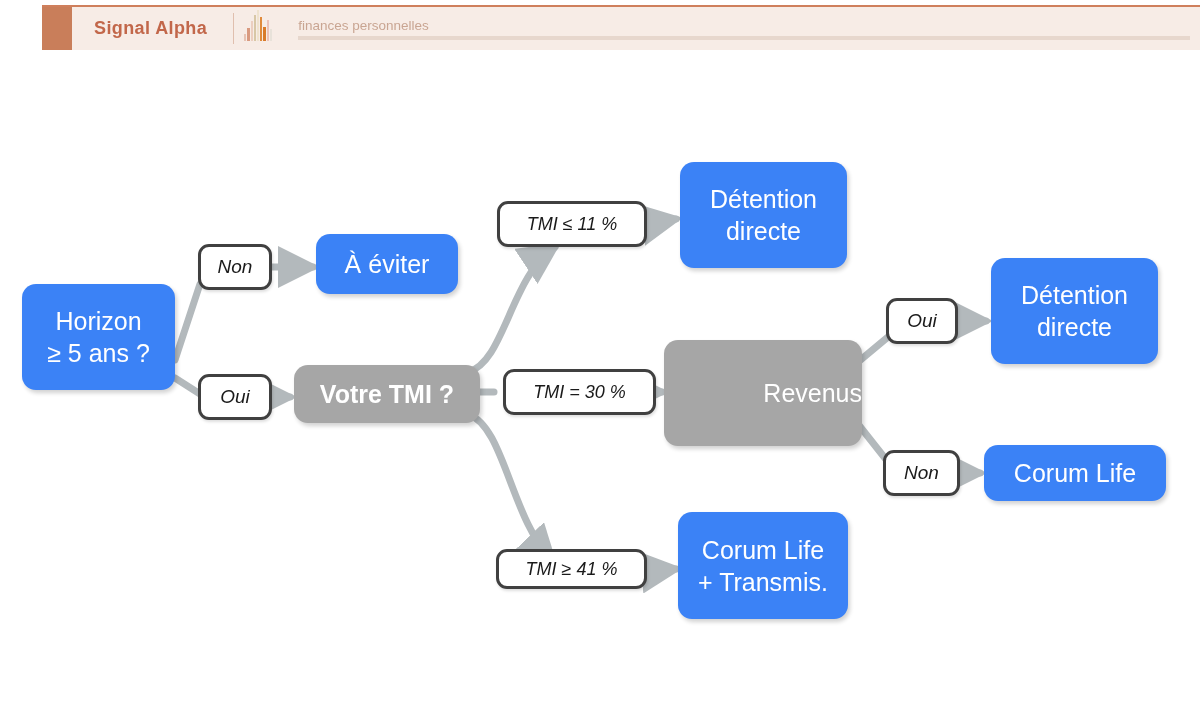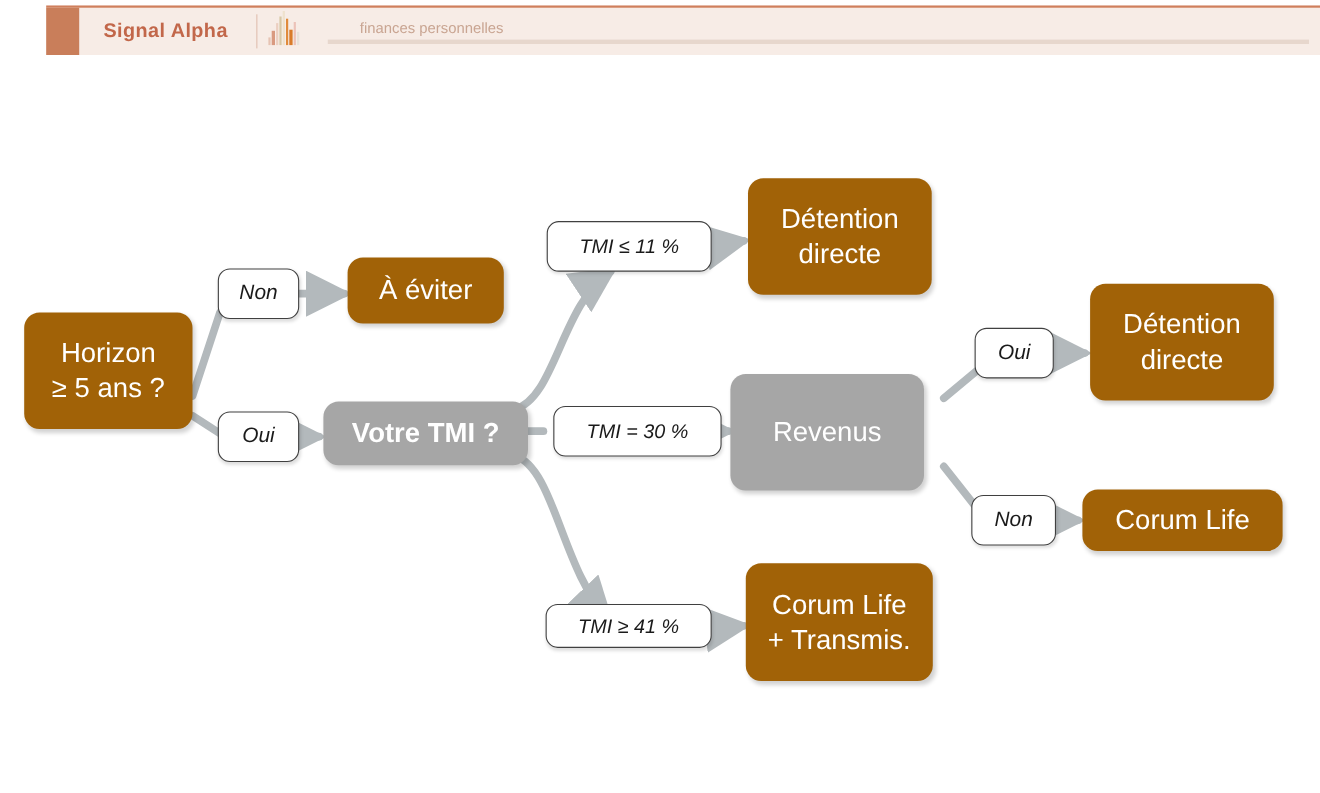--- a/index.html
+++ b/index.html
@@ -70,21 +70,20 @@
     display: flex;
     flex-direction: column;
     justify-content: center;
     padding-left: 18px;
     padding-right: 10px;
   }
   #header-subtitle .sub-text {
     font-size: 13.5px;
     color: #c9a592;
     padding-bottom: 3px;
-    margin-left: 29px;
   }
   #header-subtitle .sub-rule {
     height: 4px;
     background: #e7d7cd;
     width: 100%;
   }
 
   
   #flow-canvas {
     position: absolute;
@@ -108,29 +107,29 @@
     flex-direction: column;
     align-items: center;
     justify-content: center;
     text-align: center;
     color: #ffffff;
     border-radius: 14px;
     line-height: 1.28;
     font-size: 25px;
     box-shadow: 2px 3px 4px rgba(0,0,0,0.18);
   }
-  .node.teal  { background: #a16207; }
+  .node.teal  { background: #3b82f6; }
   .node.gray  { background: #a6a6a6; }
   .node .line { display: block; white-space: nowrap; }
 
   .label-box {
     position: absolute;
     box-sizing: border-box;
     background: #ffffff;
-    border: 1px solid #404040;
+    border: 3px solid #404040;
     border-radius: 11px;
     display: flex;
     align-items: center;
     justify-content: center;
     font-style: italic;
     font-size: 19px;
     color: #1a1a1a;
     box-shadow: 1px 2px 3px rgba(0,0,0,0.13);
     white-space: nowrap;
   }
@@ -211,21 +210,21 @@
 
   <div class="node gray" style="left:294px; top:303px; width:186px; height:58px;font-weight:bold;">
     <span class="line">Votre TMI ?</span>
   </div>
 
   <div class="node teal" style="left:680px; top:100px; width:167px; height:106px;">
     <span class="line">Détention</span>
     <span class="line">directe</span>
   </div>
 
-  <div class="node gray" style="left:664px; top:278px; width:176px; height:106px;">
+  <div class="node gray" style="left:664px; top:278px; width:198px; height:106px;align-items:flex-end;">
     <span class="line">Revenus</span>
   </div>
 
   <div class="node teal" style="left:991px; top:196px; width:167px; height:106px;">
     <span class="line">Détention</span>
     <span class="line">directe</span>
   </div>
 
   <div class="node teal" style="left:984px; top:383px; width:182px; height:56px;">
     <span class="line">Corum Life</span>

